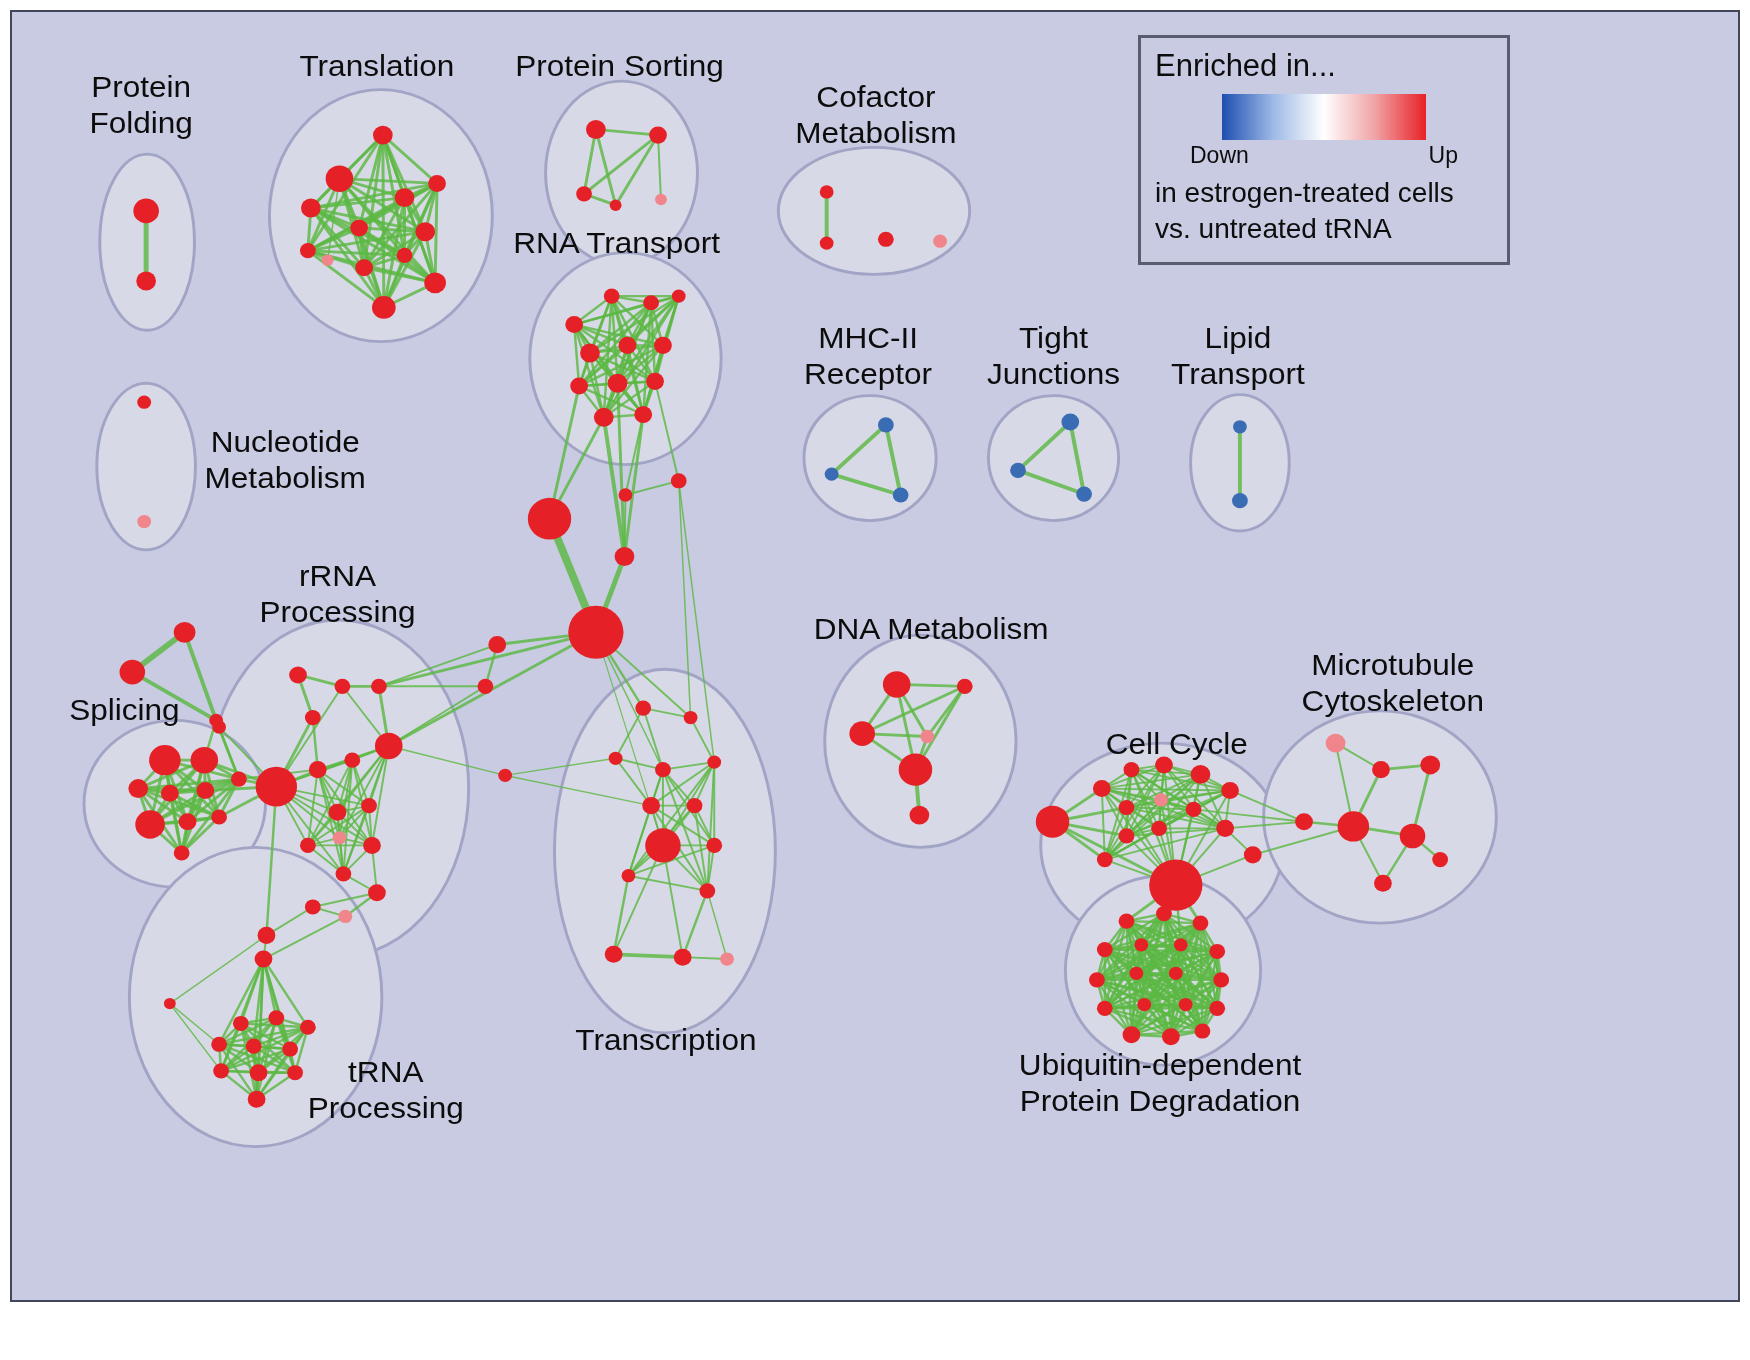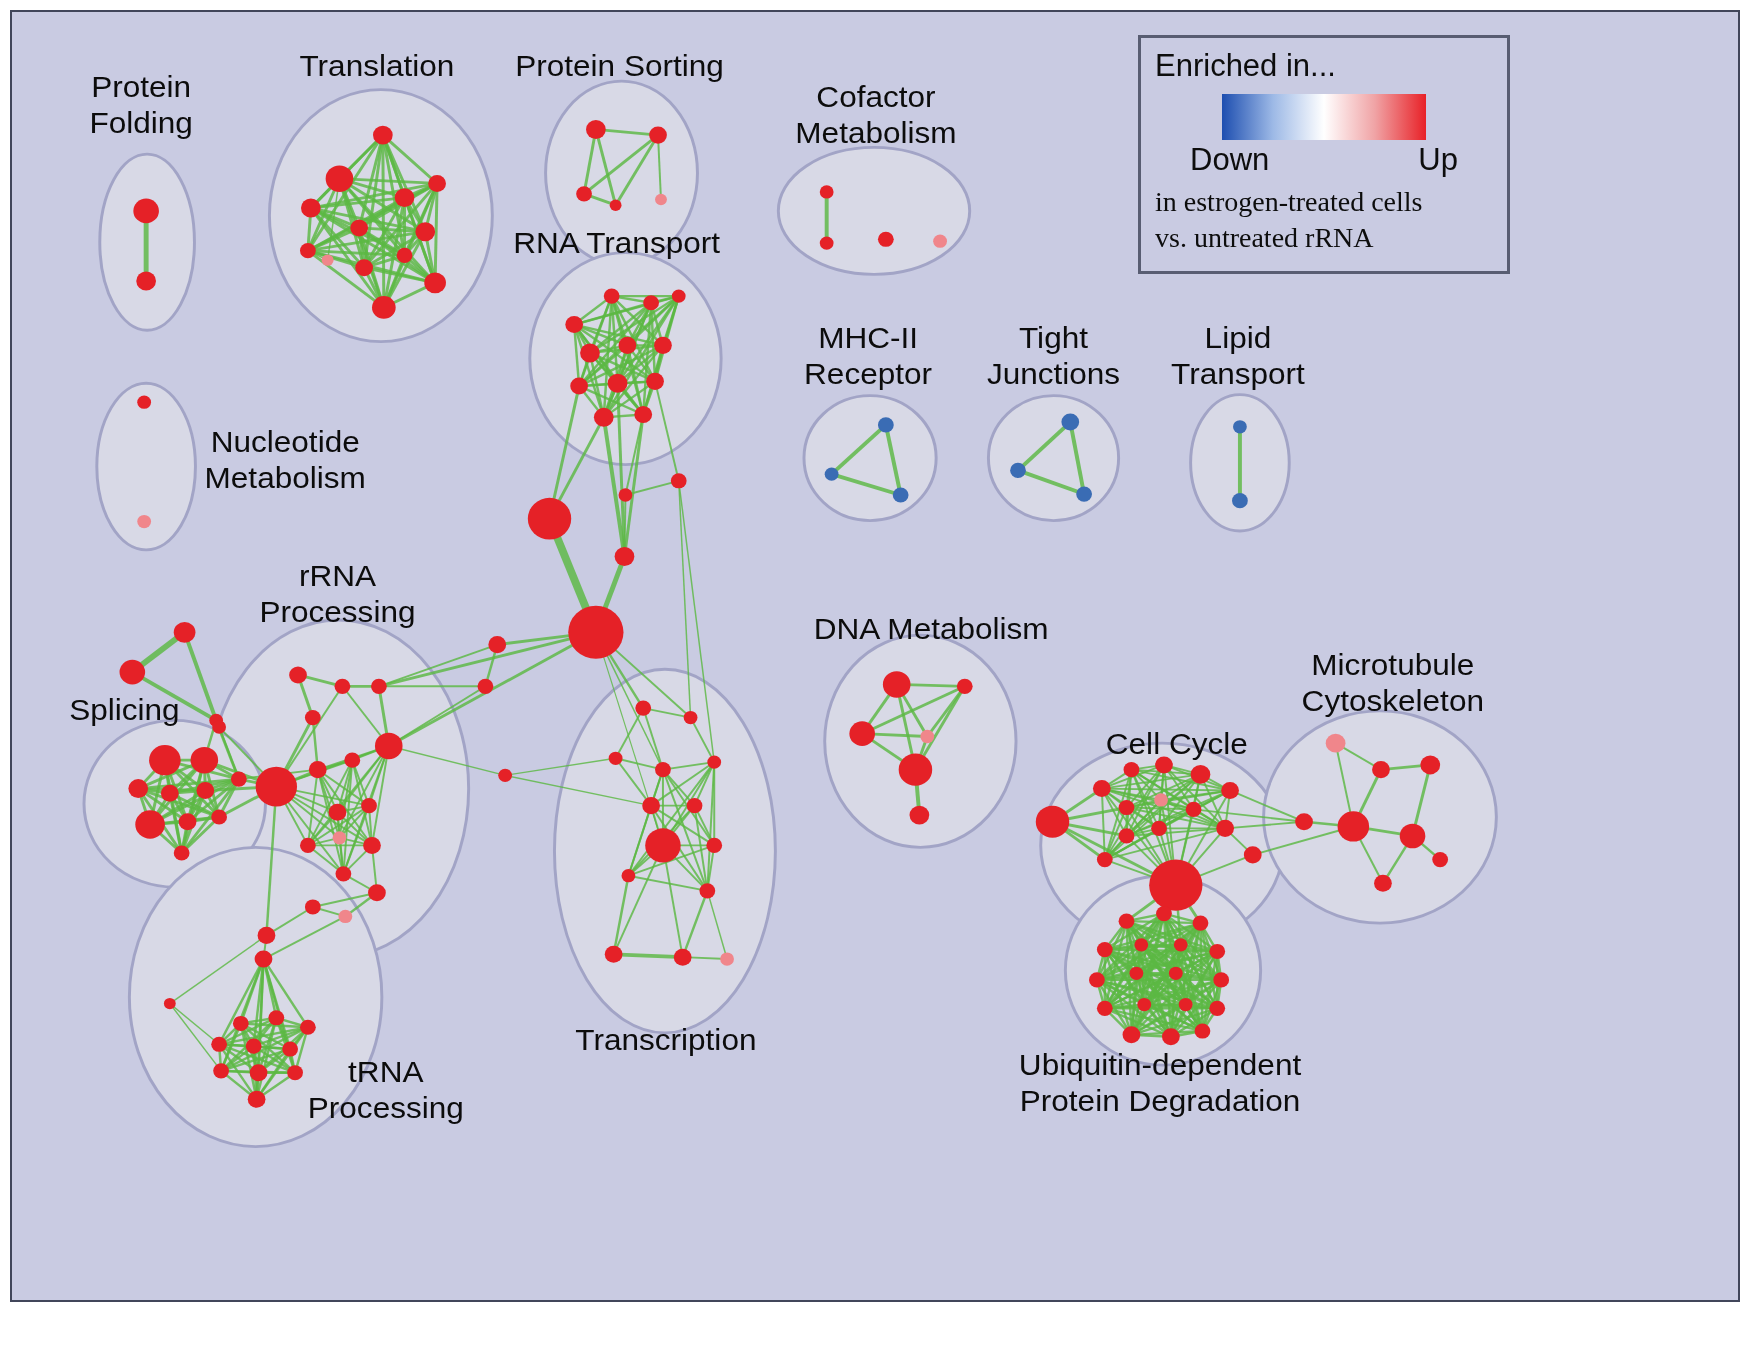--- a/index.html
+++ b/index.html
@@ -5,22 +5,22 @@
   html, body { margin: 0; padding: 0; background: #ffffff; font-family: "Liberation Sans", sans-serif; }
   .page { width: 1750px; height: 1312px; box-sizing: border-box; padding: 10px; background: #ffffff; }
   .figure { position: relative; width: 100%; height: 100%; box-sizing: border-box;
             border: 2px solid #41465a; background: #c9cbe2; overflow: hidden; }
   svg#net { position: absolute; left: 0; top: 0; width: 100%; height: 100%; }
   svg#net text { font-family: "Liberation Sans", sans-serif; }
   .legend { position: absolute; left: 1126px; top: 23px; width: 372px; box-sizing: border-box;
             border: 3px solid #585d72; background: #c9cbe2; padding: 10px 14px 14px; text-align: left; }
   .legend-title { font-size: 31px; color: #0d0d0d; }
   .legend-bar { height: 46px; width: 204px; margin: 10px auto 2px; }
-  .legend-row { display: flex; justify-content: space-between; width: 268px; margin: 0 auto; font-size: 31px; color: #0d0d0d; }
-  .legend-caption { font-size: 28px; color: #0d0d0d; line-height: 1.3; margin-top: 6px; font-family: Liberation Serif, serif; }
+  .legend-row { display: flex; justify-content: space-between; width: 268px; margin: 0 auto; font-size: 23px; color: #0d0d0d; }
+  .legend-caption { font-size: 28px; color: #0d0d0d; line-height: 1.3; margin-top: 6px; }
 </style>
 </head>
 <body>
 
 <div class="page">
   <div class="figure">
     <svg id="net" viewBox="0 0 1750 1360" preserveAspectRatio="none">
         <ellipse cx="137" cy="243" rx="48" ry="93" fill="#d8d9e6" stroke="#a2a4c6" stroke-width="3"></ellipse>
         <ellipse cx="374" cy="215" rx="113" ry="133" fill="#d8d9e6" stroke="#a2a4c6" stroke-width="3"></ellipse>
         <ellipse cx="618" cy="170" rx="77" ry="97" fill="#d8d9e6" stroke="#a2a4c6" stroke-width="3"></ellipse>
@@ -891,17 +891,17 @@
 
     <div class="legend">
       <div class="legend-title">Enriched in...</div>
       <div class="legend-bar" style="background: linear-gradient(to right, rgb(29, 78, 176), rgb(157, 185, 230), rgb(255, 255, 255), rgb(240, 163, 165), rgb(232, 33, 39));"></div>
       <div class="legend-row">
         <span>Down</span>
         <span>Up</span>
       </div>
       <div class="legend-caption">
         <div>in estrogen-treated cells</div>
-        <div>vs. untreated rRNA</div>
+        <div>vs. untreated tRNA</div>
       </div>
     </div>
   </div>
 </div>
 
 </body></html>

